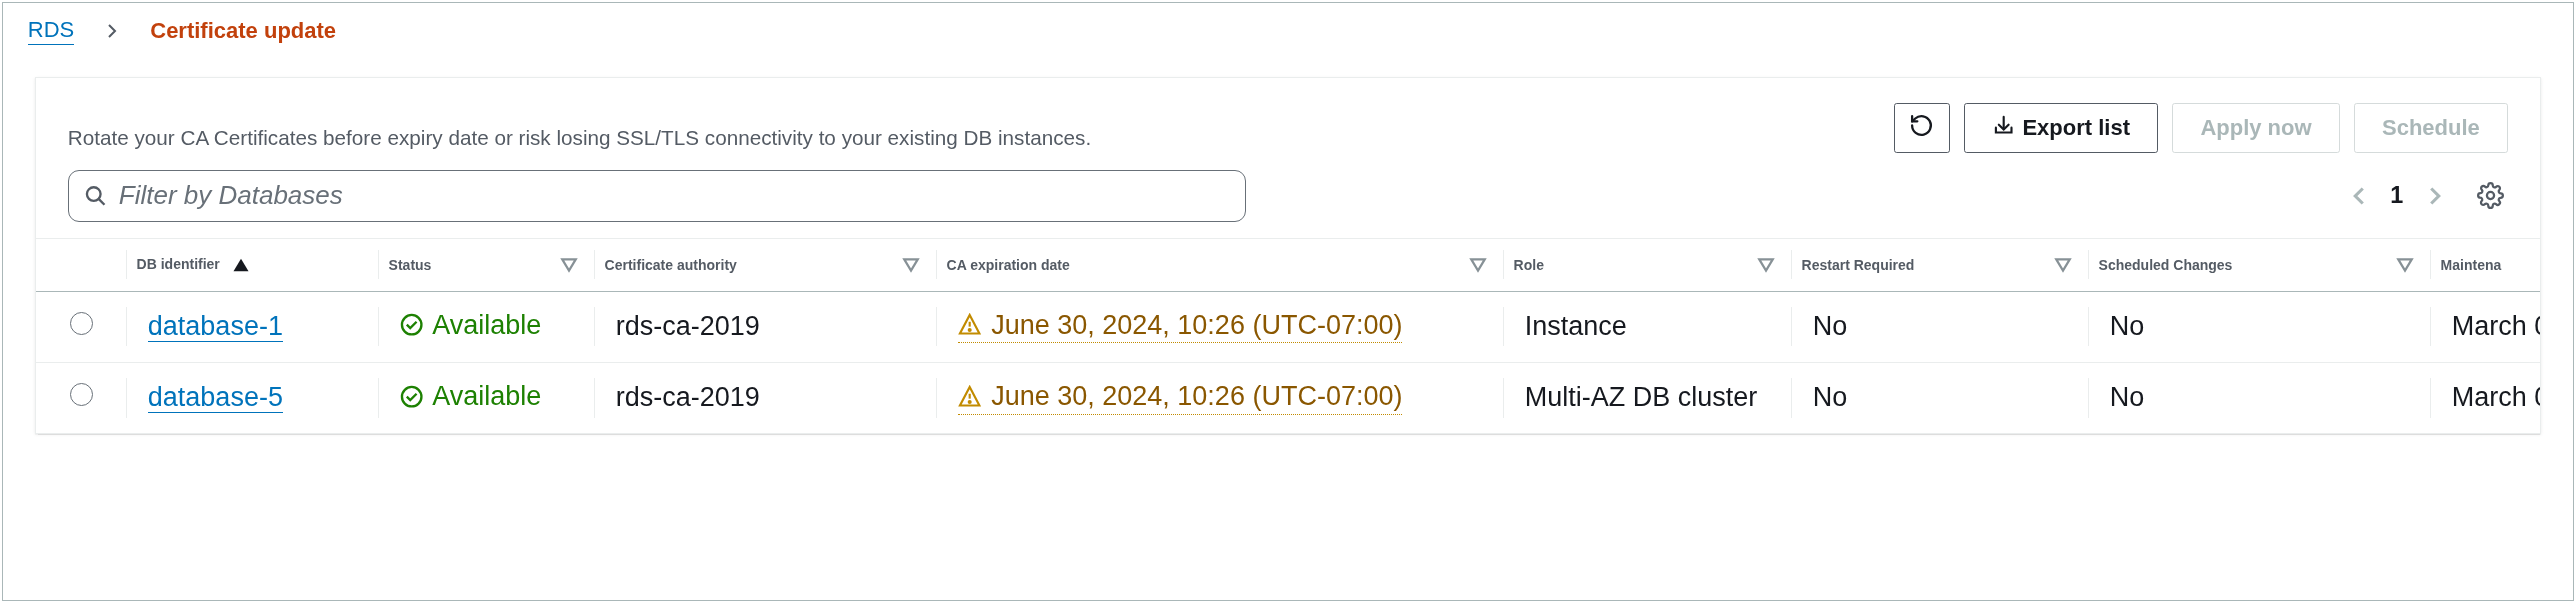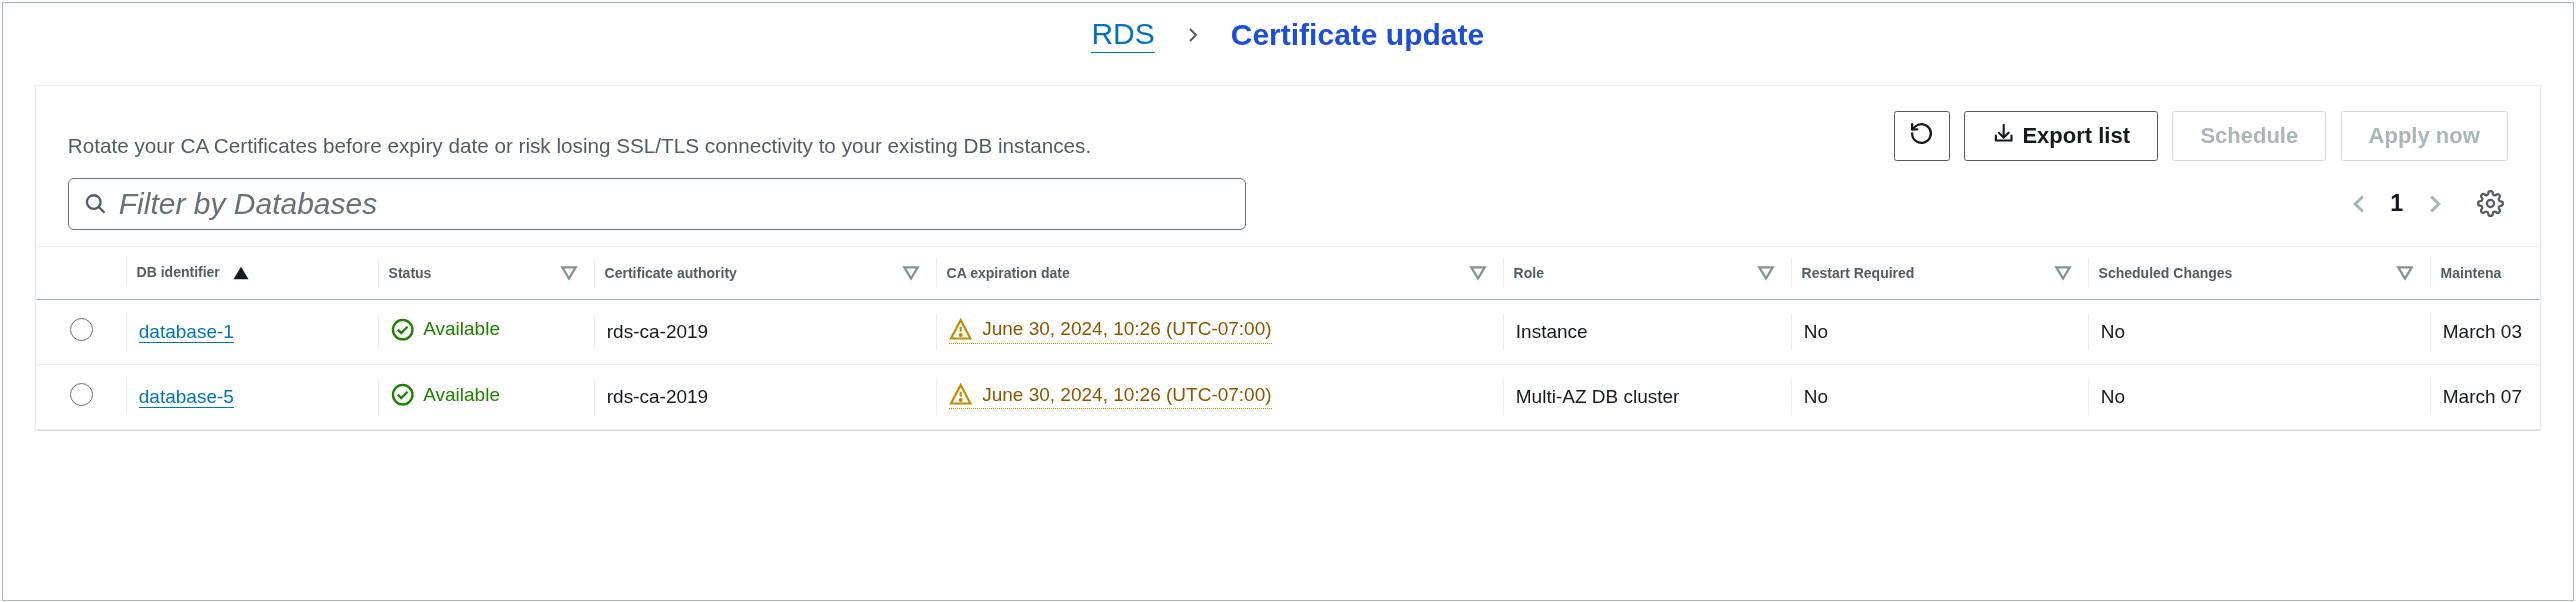--- a/index.html
+++ b/index.html
@@ -16,37 +16,36 @@
     width: 2572px;
     height: 599px;
     overflow: hidden;
     position: relative;
   }
   .breadcrumb {
     display: flex;
     align-items: center;
     gap: 30px;
     padding: 14.4px 25px 5.4px 25px;
-    font-size: 30px;
-    justify-content: center;
+    font-size: 22px;
   }
   .breadcrumb a {
     color: #0073bb;
     text-decoration: none;
     border-bottom: 1.8px solid #0073bb;
     font-weight: 400;
     padding-bottom: 0.9px;
   }
   .breadcrumb .chev {
     color: #545b64;
     display: inline-flex;
   }
   .breadcrumb .current {
     font-weight: 700;
-    color: #1d4ed8;
+    color: #c2410c;
   }
   .panel {
     margin: 27px 32px 0 32px;
     background: #fff;
     box-shadow: 0 0.9px 0.9px rgba(0,0,0,0.1), 0 0.9px 3.6px rgba(0,0,0,0.08);
     border: 0.9px solid #eaeded;
     position: relative;
   }
   .panel-header {
     padding: 25px 32px 10.8px 32px;
@@ -111,23 +110,23 @@
     left: 16px;
     top: 50%;
     transform: translateY(-50%);
     color: #545b64;
     display: inline-flex;
   }
   .search-input {
     width: 1178px;
     height: 52px;
     border: 1.8px solid #687078;
-    border-radius: 6px;
+    border-radius: 11px;
     padding: 0 14.4px 0 50px;
-    font-size: 30px;
+    font-size: 26px;
     font-style: italic;
     color: #687078;
     background: #fff;
   }
   .search-input::placeholder { color: #687078; font-style: italic; }
   .pager {
     display: flex;
     align-items: center;
     gap: 21.6px;
     margin-left: auto;
@@ -175,22 +174,22 @@
   }
   thead th + th::before,
   tbody td + td::before {
     content: '';
     position: absolute;
     left: 0; top: 22%; bottom: 22%;
     border-left: 0.9px solid #eaeded;
   }
   thead th, tbody td { position: relative; }
   tbody td {
-    padding: 18px 13px;
-    font-size: 19px;
+    padding: 18px 22px;
+    font-size: 27px;
     border-bottom: 0.9px solid #eaeded;
     white-space: nowrap;
     vertical-align: middle;
   }
   tbody tr:last-child td { border-bottom: none; }
   .radio {
     width: 23.4px; height: 23.4px;
     border: 1.8px solid #687078;
     border-radius: 50%;
     display: inline-block;
@@ -262,24 +261,24 @@
           <span>
             <svg width="23.4" height="23.4" viewBox="0 0 24 24" fill="none" stroke="#16191f" stroke-width="2.2" stroke-linecap="round">
                 <path d="M12 3v12"></path>
                 <polyline points="7 11 12 16 17 11"></polyline>
                 <path d="M4 14v5h16v-5"></path>
               </svg>
           </span>
           <span>Export list</span>
         </button>
         <button class="btn disabled">
-          <span>Schedule</span>
+          <span>Apply now</span>
         </button>
         <button class="btn disabled">
-          <span>Apply now</span>
+          <span>Schedule</span>
         </button>
       </div>
     </div>
 
     <div class="filter-row">
       <div class="search-wrap">
         <span class="mag">
           <svg width="23.4" height="23.4" viewBox="0 0 24 24" fill="none" stroke="#545b64" stroke-width="2.4">
               <circle cx="10" cy="10" r="7"></circle>
               <line x1="21" y1="21" x2="15" y2="15"></line>

